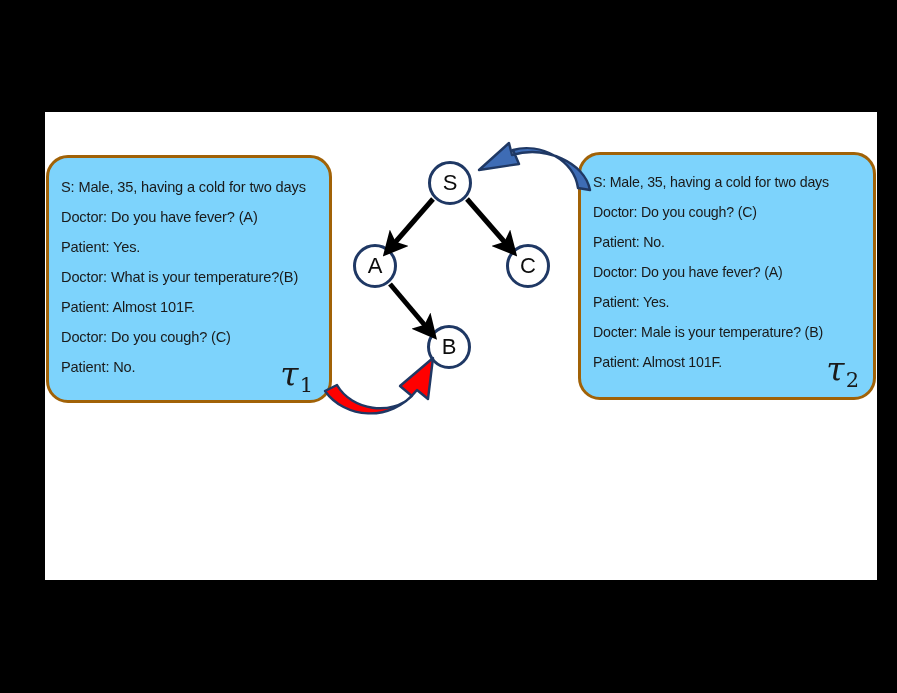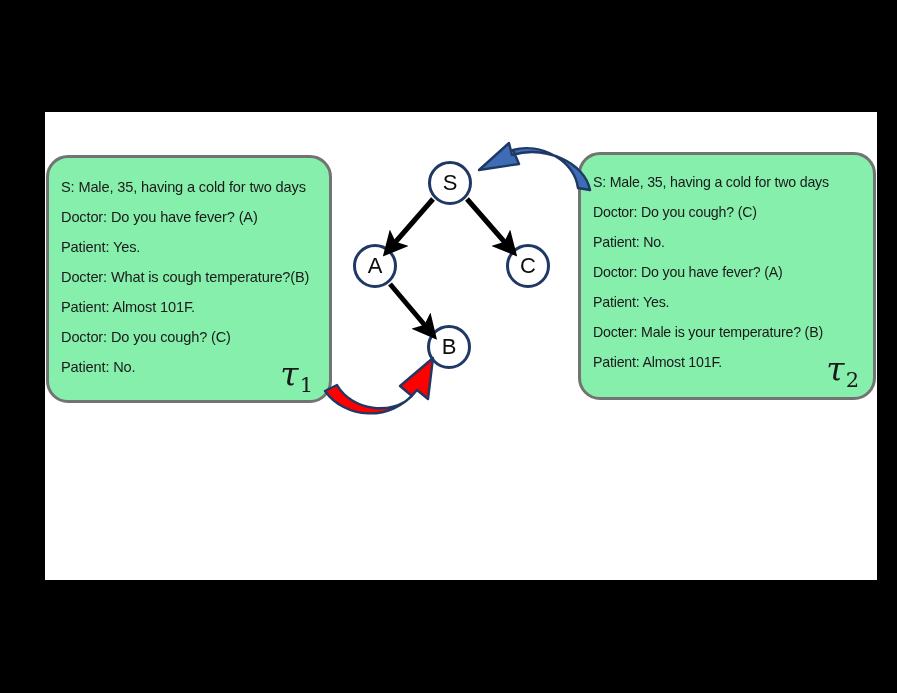--- a/index.html
+++ b/index.html
@@ -30,22 +30,22 @@
     top: 112px;
     width: 832px;
     height: 468px;
     background: #ffffff;
   }
 
   
   .traj-box {
     position: absolute;
     box-sizing: border-box;
-    background: #86efac;
-    border: 3px solid #737373;
+    background: #7dd3fc;
+    border: 3px solid #a16207;
     border-radius: 22px;
     z-index: 5;
   }
   .traj-box.left {
     left: 46px;
     top: 155px;
     width: 286px;
     height: 248px;
   }
   .traj-box.right {
@@ -190,21 +190,21 @@
     <div class="node node-b">
       <span>B</span>
     </div>
   </div>
 
   <div class="traj-box left">
     <div class="traj-lines">
       <div class="traj-line">S:  Male, 35, having a cold for two days</div>
       <div class="traj-line">Doctor: Do you have fever?  (A)</div>
       <div class="traj-line">Patient: Yes.</div>
-      <div class="traj-line">Docter: What is cough temperature?(B)</div>
+      <div class="traj-line">Doctor: What is your temperature?(B)</div>
       <div class="traj-line">Patient:  Almost 101F.</div>
       <div class="traj-line">Doctor: Do you cough? (C)</div>
       <div class="traj-line">Patient: No.</div>
     </div>
     <div class="tau-label">
       <span>τ</span><span class="sub">1</span>
     </div>
   </div>
 
   <div class="traj-box right">

